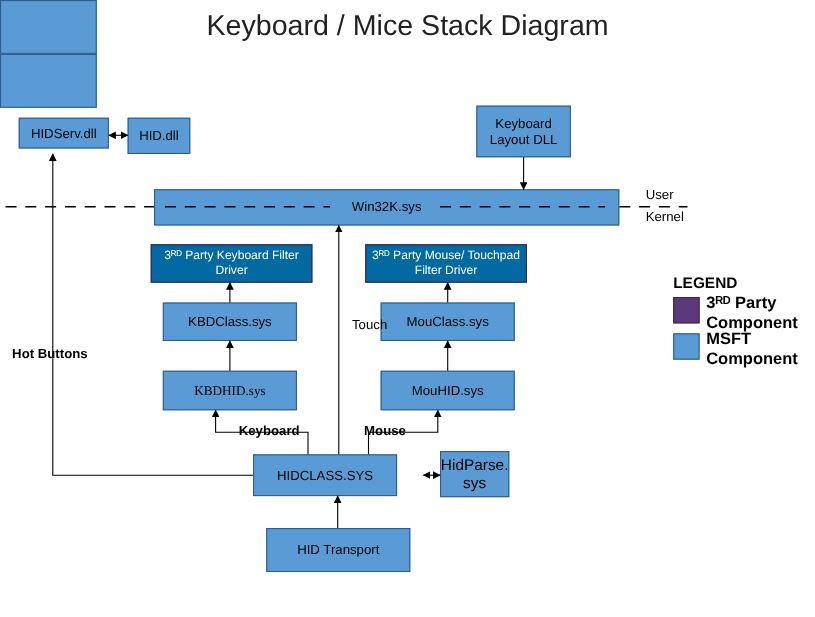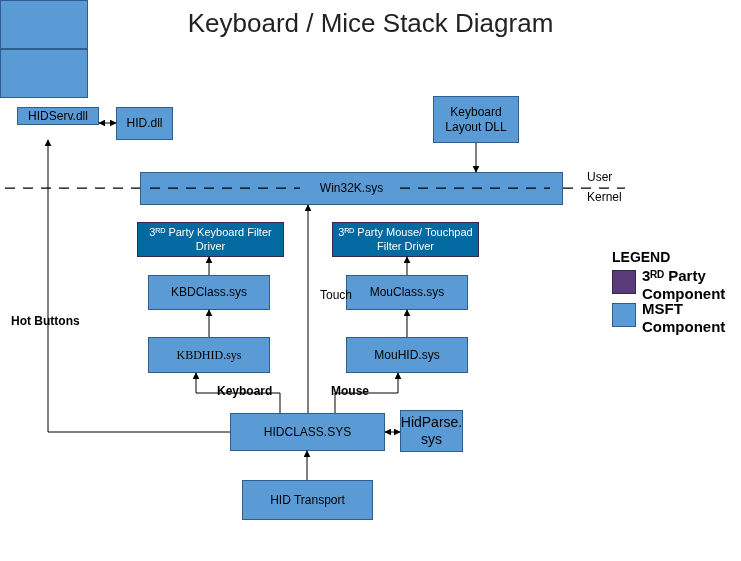--- a/index.html
+++ b/index.html
@@ -75,39 +75,39 @@
     line-height: 1.2;
     color: #000;
     font-weight: bold;
   }
 </style>
 </head>
 <body>
 
 <div class="title">Keyboard / Mice Stack Diagram</div>
 
-<div class="box msft" style="left:17px; top:107px; width:82px; height:18px;">HIDServ.dll</div>
+<div class="box msft" style="left:17px; top:107px; width:82px; height:28px;">HIDServ.dll</div>
 <div class="box msft" style="left:116px; top:107px; width:57px; height:33px;">HID.dll</div>
 
 <div class="stack-back" style="left:449px; top:80px; width:86px; height:47px;"></div>
 <div class="stack-back" style="left:441px; top:88px; width:86px; height:47px;"></div>
 <div class="box msft" style="left:433px; top:96px; width:86px; height:47px;">Keyboard Layout DLL</div>
 
 <div class="box msft" style="left:140px; top:172px; width:423px; height:33px;">Win32K.sys</div>
 
 <div class="box third" style="left:137px; top:222px; width:147px; height:35px; font-size:11px;">3ᴿᴰ Party Keyboard Filter Driver</div>
 <div class="box third" style="left:332px; top:222px; width:147px; height:35px; font-size:11px;">3ᴿᴰ Party Mouse/ Touchpad Filter Driver</div>
 
 <div class="box msft" style="left:148px; top:275px; width:122px; height:35px;">KBDClass.sys</div>
 <div class="box msft" style="left:346px; top:275px; width:122px; height:35px;">MouClass.sys</div>
 
 <div class="box msft" style="left:148px; top:337px; width:122px; height:36px;font-family:Liberation Serif, serif;">KBDHID.sys</div>
 <div class="box msft" style="left:346px; top:337px; width:122px; height:36px;">MouHID.sys</div>
 
-<div class="box msft" style="left:230px; top:413px; width:155px; height:38px;">HIDCLASS.SYS</div>
+<div class="box msft" style="left:230px; top:413px; width:131px; height:38px;">HIDCLASS.SYS</div>
 <div class="box msft" style="left:400px; top:410px; width:63px; height:42px; font-size:14px;">HidParse. sys</div>
 
 <div class="box msft" style="left:242px; top:480px; width:131px; height:40px;">HID Transport</div>
 
 <div class="label" style="left:587px; top:170px;">User</div>
 <div class="label" style="left:587px; top:190px;">Kernel</div>
 <div class="label" style="left:11px; top:314px;font-weight:bold;">Hot Buttons</div>
 <div class="label" style="left:280px; top:288px;margin-left:40px;">Touch</div>
 <div class="label bold" style="left:217px; top:384px;">Keyboard</div>
 <div class="label bold" style="left:331px; top:384px;">Mouse</div>

